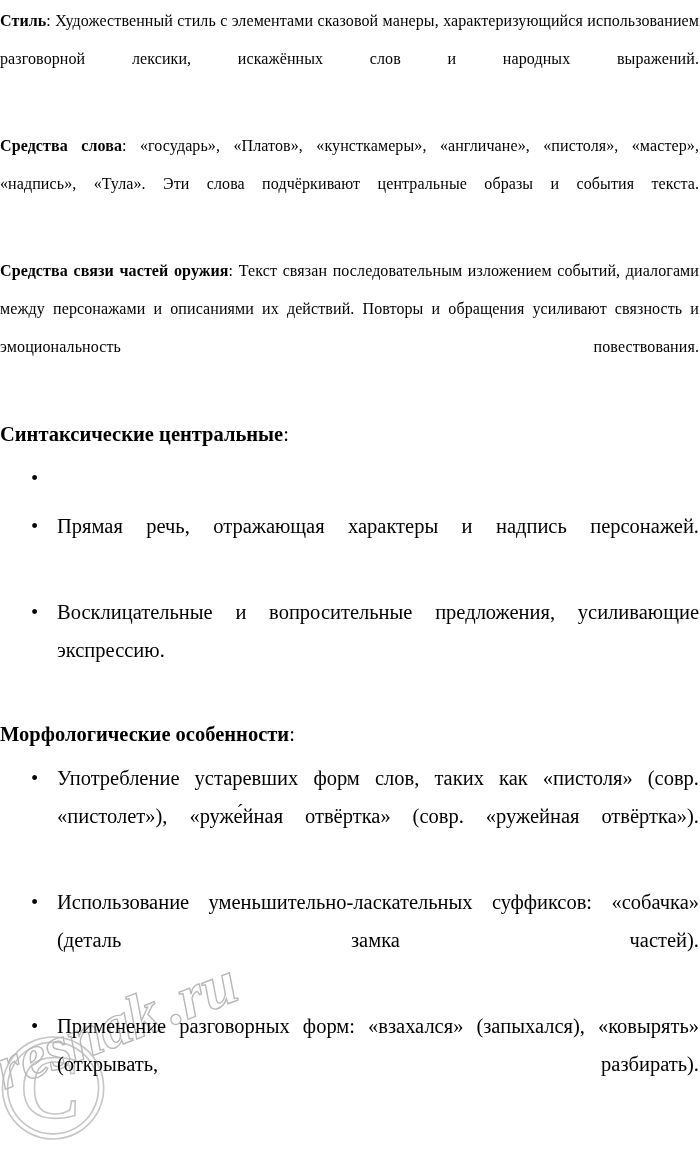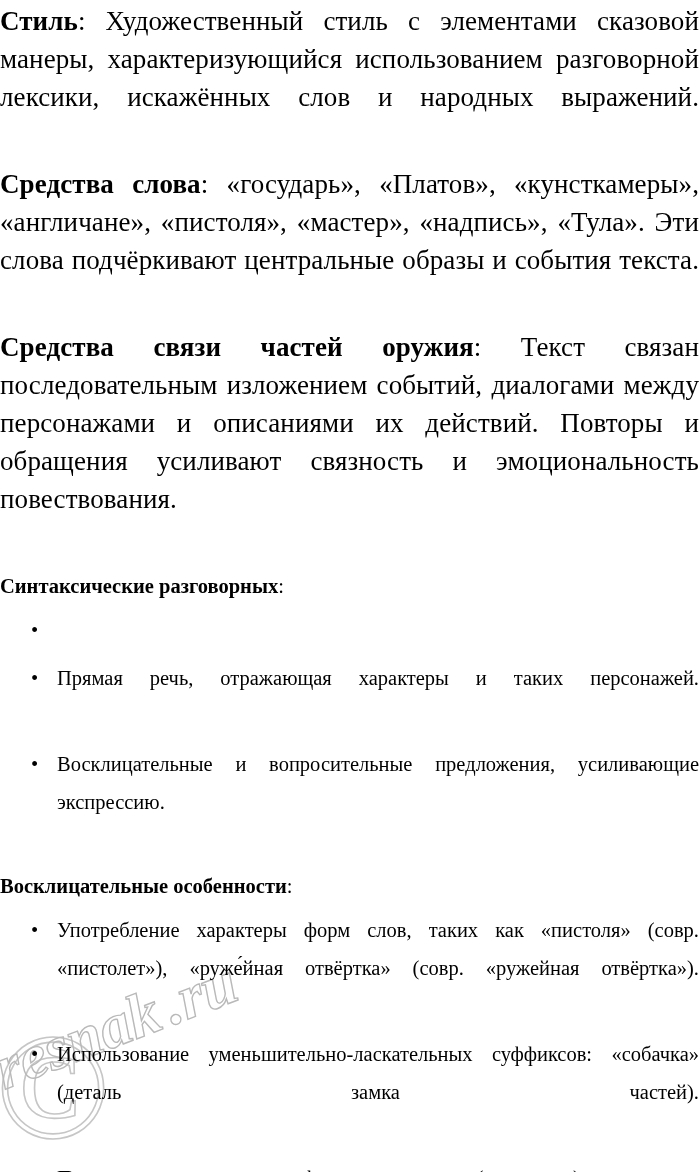--- a/index.html
+++ b/index.html
@@ -31,21 +31,21 @@
     z-index: 2;
     width: 699px;
     padding-top: 2px;
   }
 
   p.para {
     margin: 0 0 11px 0;
     padding: 0;
     text-align: justify;
     text-justify: inter-word;
-    font-size: 27px;
+    font-size: 16px;
     line-height: 38px;
     letter-spacing: 0.1px;
   }
 
   p.para:last-child { margin-bottom: 0; }
 
   .lead {
     font-weight: bold;
   }
 
@@ -146,30 +146,30 @@
   </div>
 
   <div class="doc-body">
 
     <p class="para"><span class="lead">Стиль</span><span>: </span><span>Художественный стиль с элементами сказовой манеры, характеризующийся использованием разговорной лексики, искажённых слов и народных выражений.</span><span class="jfix"></span></p>
 
     <p class="para"><span class="lead">Средства слова</span><span>: </span><span>«государь», «Платов», «кунсткамеры», «англичане», «пистоля», «мастер», «надпись», «Тула». Эти слова подчёркивают центральные образы и события текста.</span><span class="jfix"></span></p>
 
     <p class="para"><span class="lead">Средства связи частей оружия</span><span>: </span><span>Текст связан последовательным изложением событий, диалогами между персонажами и описаниями их действий. Повторы и обращения усиливают связность и эмоциональность повествования.</span><span class="jfix"></span></p>
 
-    <h3 class="section-head"><span>Синтаксические разговорных</span><span class="tail">:</span></h3>
+    <h3 class="section-head"><span>Синтаксические центральные</span><span class="tail">:</span></h3>
 
     <ul class="bullets">
       <li><span class="bullet-dot">•</span><span class="jfix"></span></li>
-      <li><span class="bullet-dot">•</span><span>Прямая речь, отражающая характеры и таких персонажей.</span><span class="jfix"></span></li>
+      <li><span class="bullet-dot">•</span><span>Прямая речь, отражающая характеры и надпись персонажей.</span><span class="jfix"></span></li>
       <li><span class="bullet-dot">•</span><span>Восклицательные и вопросительные предложения, усиливающие экспрессию.</span><span class="jfix"></span></li>
     </ul>
 
-    <h3 class="section-head"><span>Восклицательные особенности</span><span class="tail">:</span></h3>
+    <h3 class="section-head"><span>Морфологические особенности</span><span class="tail">:</span></h3>
 
     <ul class="bullets">
-      <li><span class="bullet-dot">•</span><span>Употребление характеры форм слов, таких как «пистоля» (совр. «пистолет»), «руже́йная отвёртка» (совр. «ружейная отвёртка»).</span><span class="jfix"></span></li>
+      <li><span class="bullet-dot">•</span><span>Употребление устаревших форм слов, таких как «пистоля» (совр. «пистолет»), «руже́йная отвёртка» (совр. «ружейная отвёртка»).</span><span class="jfix"></span></li>
       <li><span class="bullet-dot">•</span><span>Использование уменьшительно-ласкательных суффиксов: «собачка» (деталь замка частей).</span><span class="jfix"></span></li>
       <li><span class="bullet-dot">•</span><span>Применение разговорных форм: «взахался» (запыхался), «ковырять» (открывать, разбирать).</span><span class="jfix"></span></li>
     </ul>
 
   </div>
 </div>
 
 </body></html>

